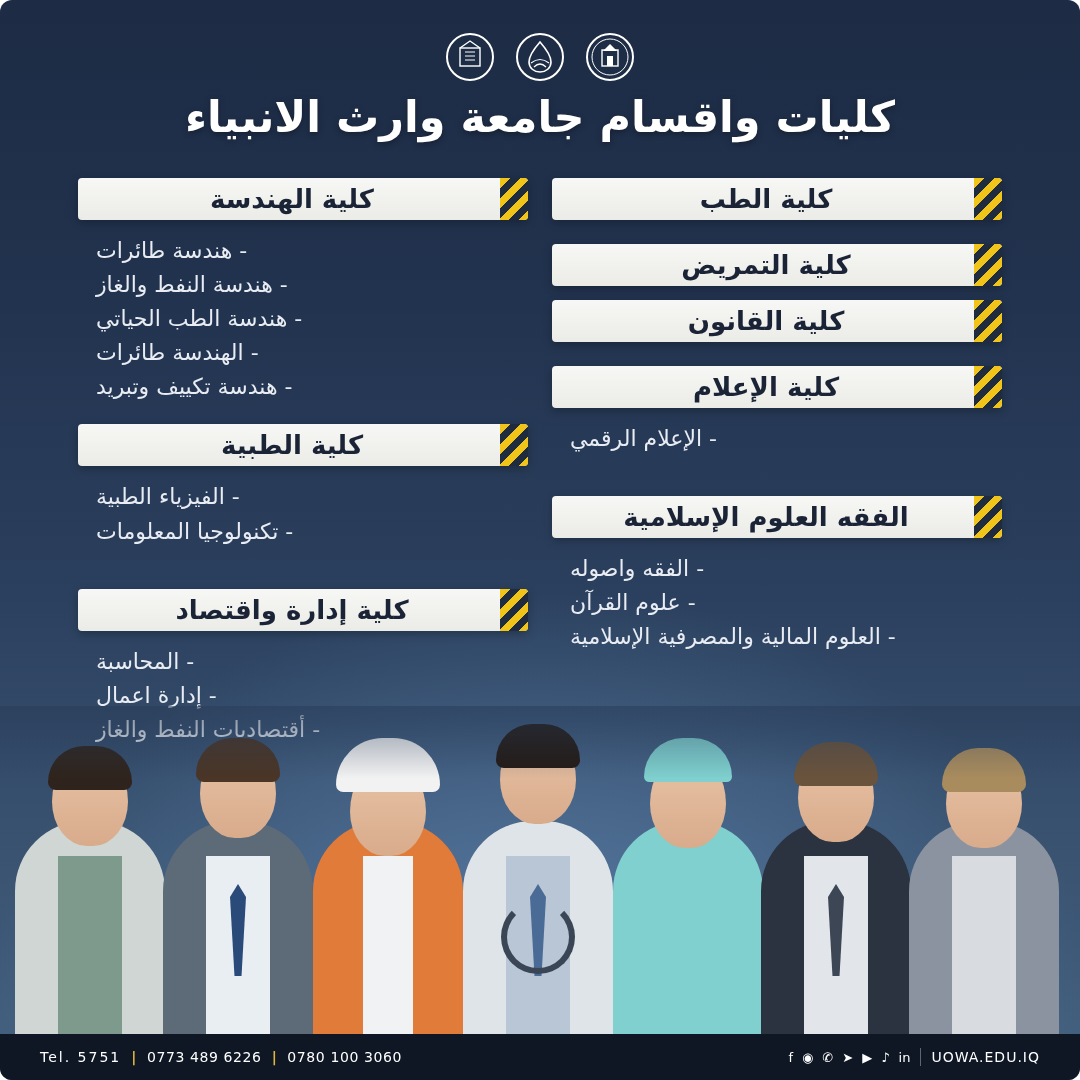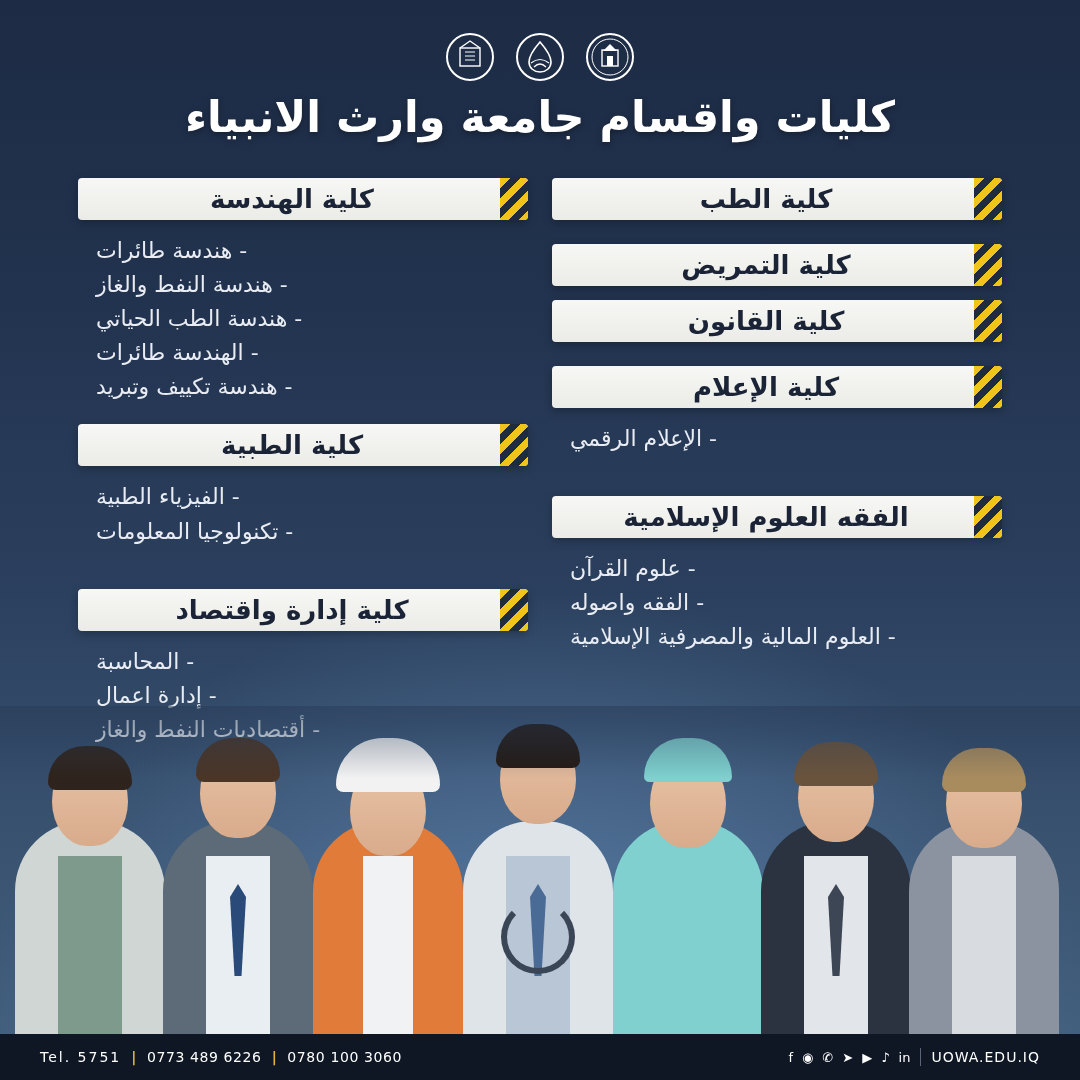--- a/index.html
+++ b/index.html
@@ -12,20 +12,21 @@
   }
 
   .poster {
     position: relative;
     width: 1080px;
     height: 1080px;
     background:
       radial-gradient(ellipse 900px 700px at 50% 95%, #5a7ea8 0%, rgba(90,126,168,0) 62%),
       linear-gradient(180deg, #1d2b44 0%, #22334f 28%, #2b405e 55%, #37506e 75%, #44617f 100%);
     overflow: hidden;
+    border-radius: 12px;
   }
 
   
   .logos {
     position: absolute;
     top: 30px;
     left: 0; right: 0;
     display: flex;
     justify-content: center;
     align-items: center;
@@ -303,22 +304,22 @@
       <div class="depts">
         <div class="dept">- الإعلام الرقمي</div>
       </div>
       <div class="gap-lg"></div>
 
       <div class="bar">
         <span class="bar-label">الفقه العلوم الإسلامية</span>
         <span class="stripes"></span>
       </div>
       <div class="depts">
+        <div class="dept">- الفقه واصوله</div>
         <div class="dept">- علوم القرآن</div>
-        <div class="dept">- الفقه واصوله</div>
         <div class="dept">- العلوم المالية والمصرفية الإسلامية</div>
       </div>
     </div>
 
     <div class="col">
 
       <div class="bar">
         <span class="bar-label">كلية الهندسة</span>
         <span class="stripes"></span>
       </div>

